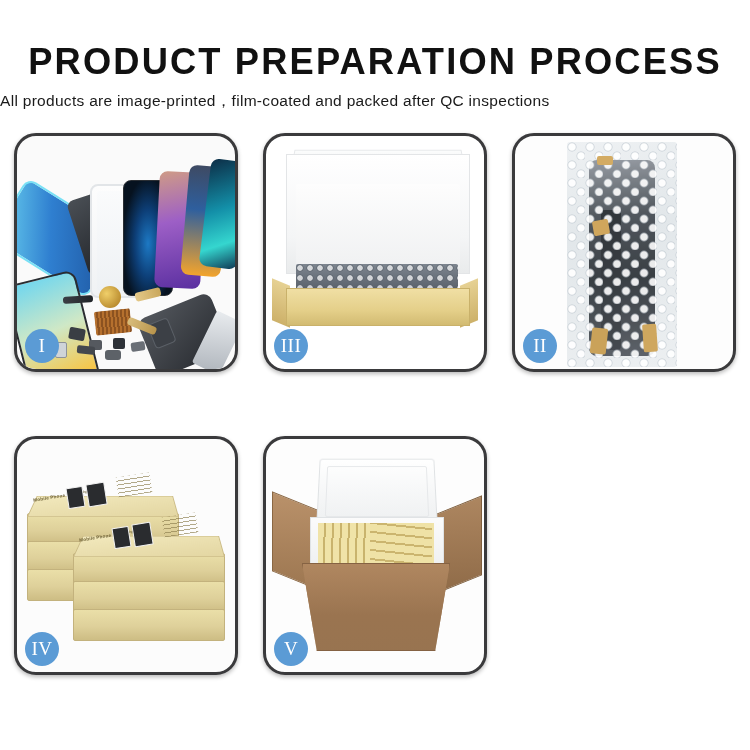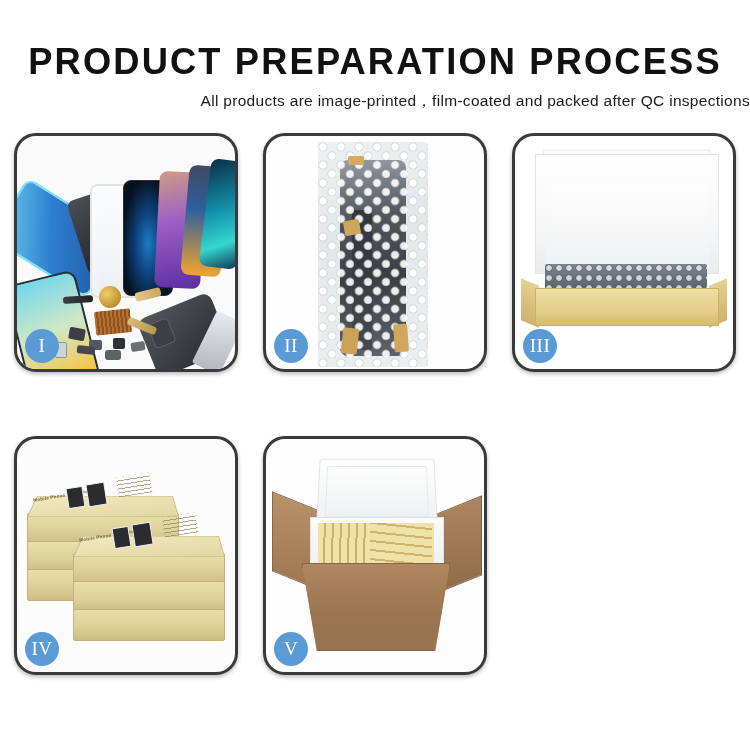--- a/index.html
+++ b/index.html
@@ -19,21 +19,21 @@
     font-size:37px;
     font-weight:bold;
     letter-spacing:2.2px;
     color:#111111;
     margin-top:41px;
     line-height:42px;
     font-family:"Liberation Sans", sans-serif;
     transform:scaleX(0.98);
   }
   .subtitle{
-    text-align:right;
+    text-align:left;
     font-size:15.5px;
     color:#1a1a1a;
     letter-spacing:0.3px;
     margin-top:8px;
     line-height:20px;
   }
 
   
   .grid{
     position:absolute;
@@ -368,47 +368,47 @@
         <div class="sm s3"></div>
         <div class="sm s4"></div>
         <div class="sm s5"></div>
         <div class="sm s6"></div>
         <div class="sm s7"></div>
         <div class="tool"></div>
       </div>
       <div class="badge">I</div>
     </div>
 
+    <div class="panel p3">
+      <div class="panel-inner">
+        <div class="b3lidtop"></div>
+        <div class="b3lid"></div>
+        <div class="b3foam"></div>
+        <div class="b3bub"></div>
+        <div class="b3side"></div>
+        <div class="b3sideR"></div>
+        <div class="b3front"></div>
+      </div>
+      <div class="badge">III</div>
+    </div>
+
     <div class="panel p2">
       <div class="panel-inner">
         <div class="bubblebag">
           <div class="darkpart"></div>
           <div class="bubbles"></div>
           <div class="tapeA"></div>
           <div class="tape2"></div>
           <div class="tape3"></div>
           <div class="tape4"></div>
         </div>
       </div>
       <div class="badge">II</div>
     </div>
 
-    <div class="panel p3">
-      <div class="panel-inner">
-        <div class="b3lidtop"></div>
-        <div class="b3lid"></div>
-        <div class="b3foam"></div>
-        <div class="b3bub"></div>
-        <div class="b3side"></div>
-        <div class="b3sideR"></div>
-        <div class="b3front"></div>
-      </div>
-      <div class="badge">III</div>
-    </div>
-
     <div class="panel p4">
       <div class="panel-inner">
         <div class="stack">
           <div class="bx" style="left:6px;top:60px;"></div>
           <div class="bx" style="left:6px;top:88px;"></div>
           <div class="bx" style="left:6px;top:116px;"></div>
           <div class="bx" style="left:52px;top:100px;width:150px;"></div>
           <div class="bx" style="left:52px;top:128px;width:150px;"></div>
           <div class="bx" style="left:52px;top:156px;width:150px;"></div>
 

